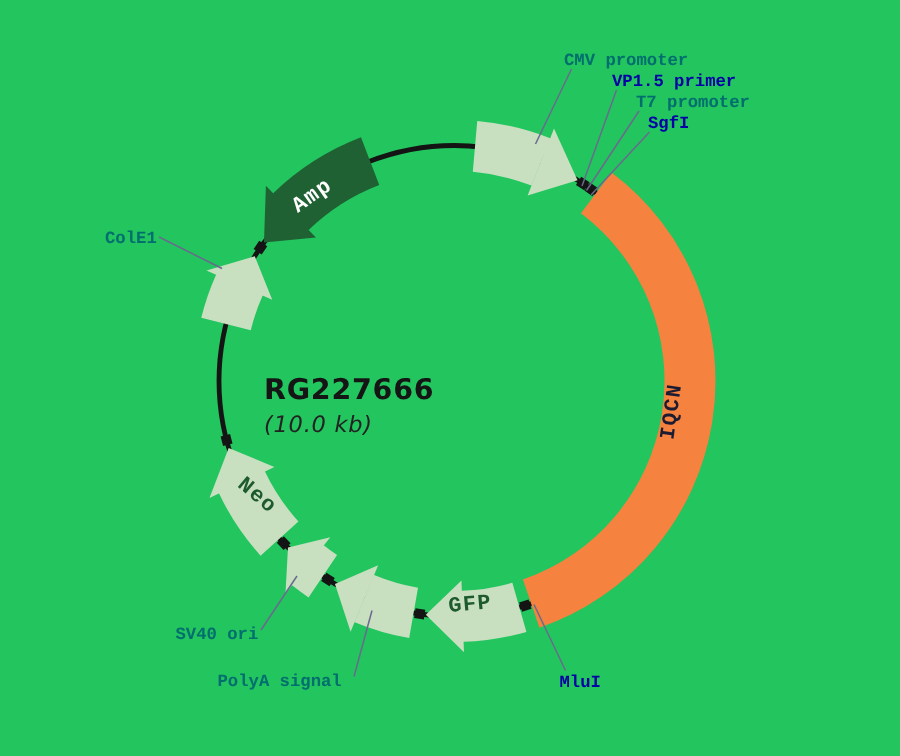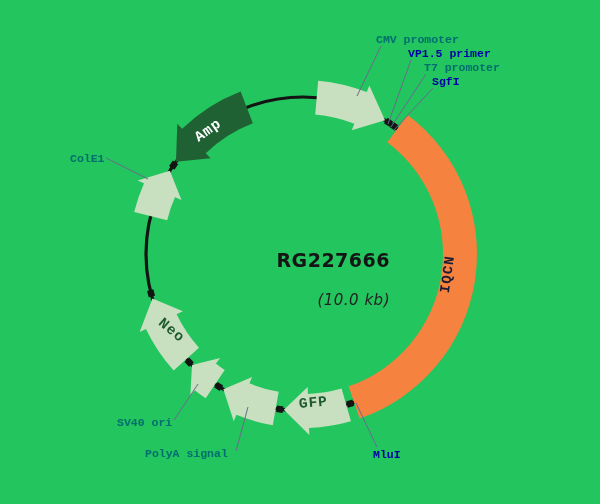--- a/index.html
+++ b/index.html
@@ -2,29 +2,29 @@
 <html><head>
 <meta charset="utf-8">
 <style>
   html,body{margin:0;padding:0;background:#ffffff;}
   .stage{
     position:relative;width:600px;height:504px;background:#22c55e;
     font-family:"Liberation Sans",sans-serif;overflow:hidden;
   }
   .stage svg{position:absolute;left:0;top:0;}
   .center-label{
-    position:absolute;left:190px;top:249px;width:200px;text-align:right;
+    position:absolute;left:176px;top:249px;width:200px;text-align:left;
   }
   .center-title{
     font-family:"DejaVu Sans",sans-serif;font-weight:bold;
     font-size:19px;line-height:22px;color:#151515;letter-spacing:.5px;
   }
   .center-size{
     font-family:"DejaVu Sans",sans-serif;font-style:italic;
-    font-size:15px;line-height:18px;color:#222;margin-top:20px;letter-spacing:.5px;
+    font-size:15px;line-height:18px;color:#222;margin-top:3px;letter-spacing:.5px;
   }
   text.site-label{
     font-family:"Liberation Mono","DejaVu Sans Mono",monospace;
     font-weight:bold;font-size:11.5px;
   }
   text.band-label{
     font-family:"Liberation Mono","DejaVu Sans Mono",monospace;
     font-weight:bold;text-anchor:middle;
   }
 </style>

